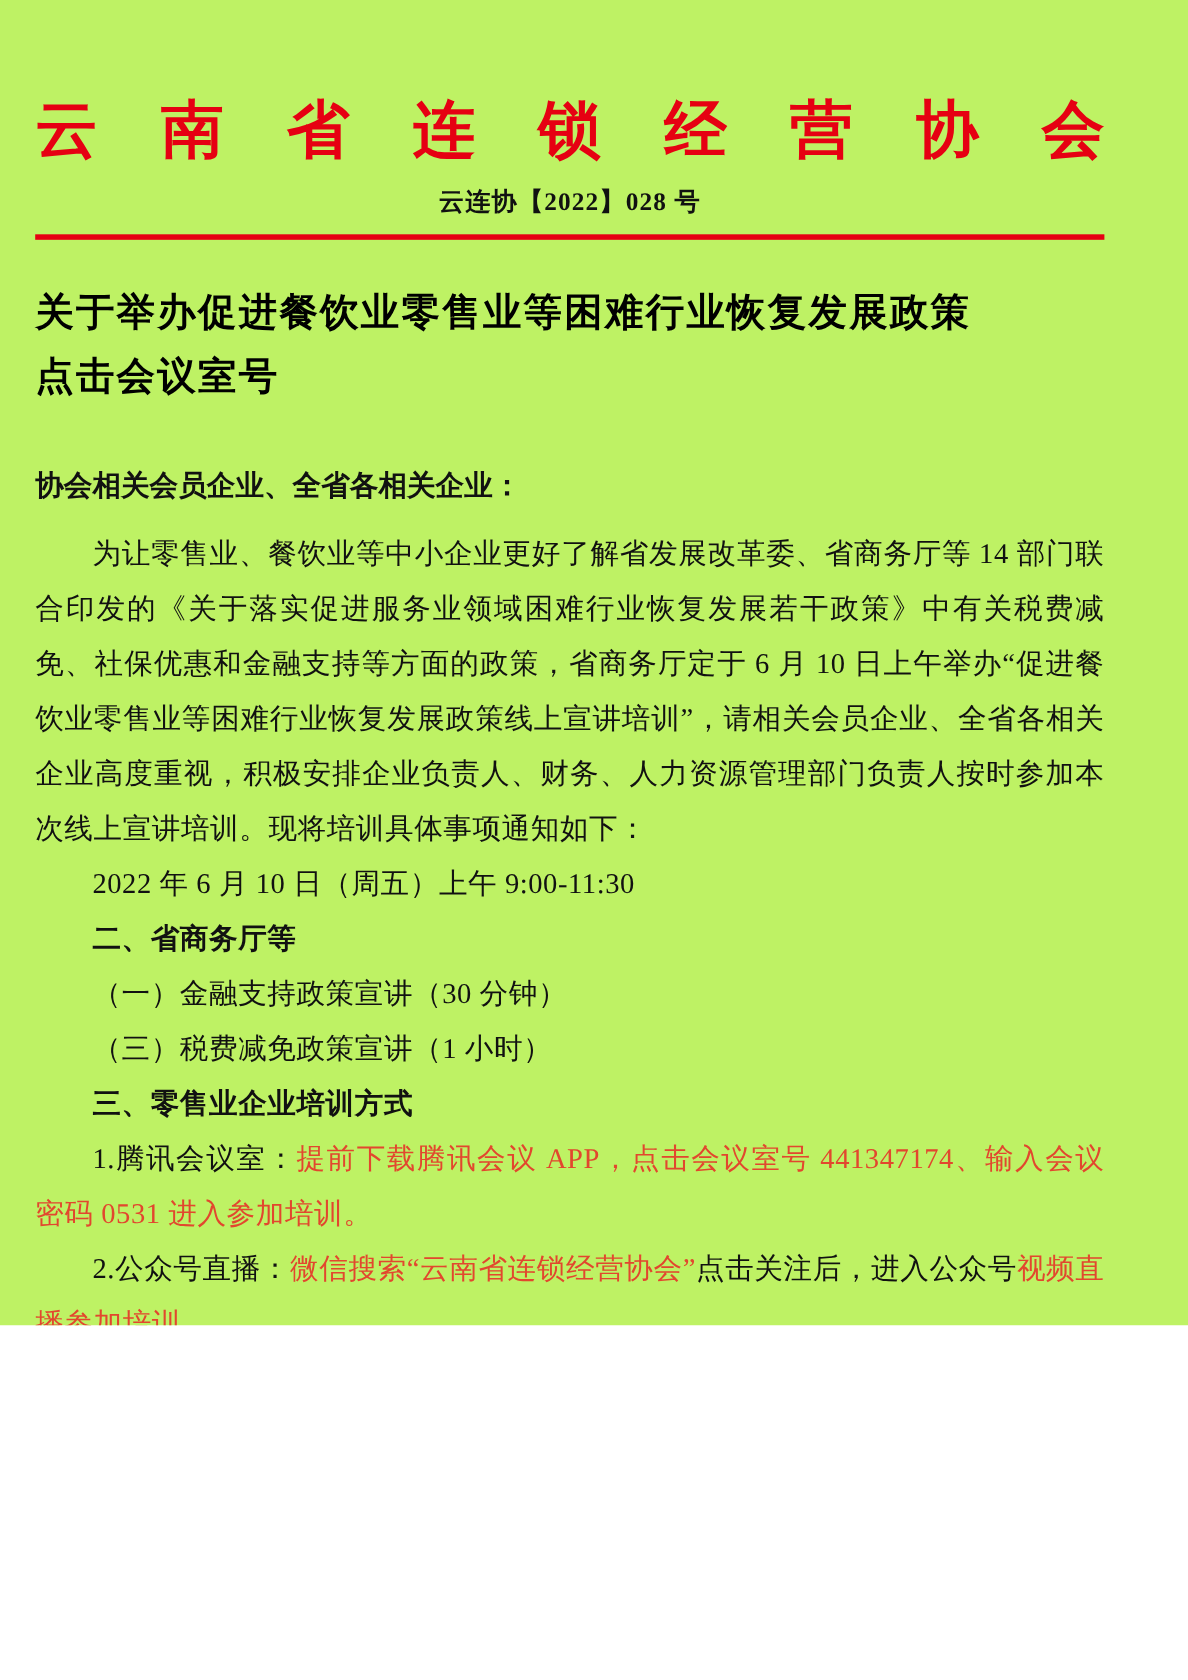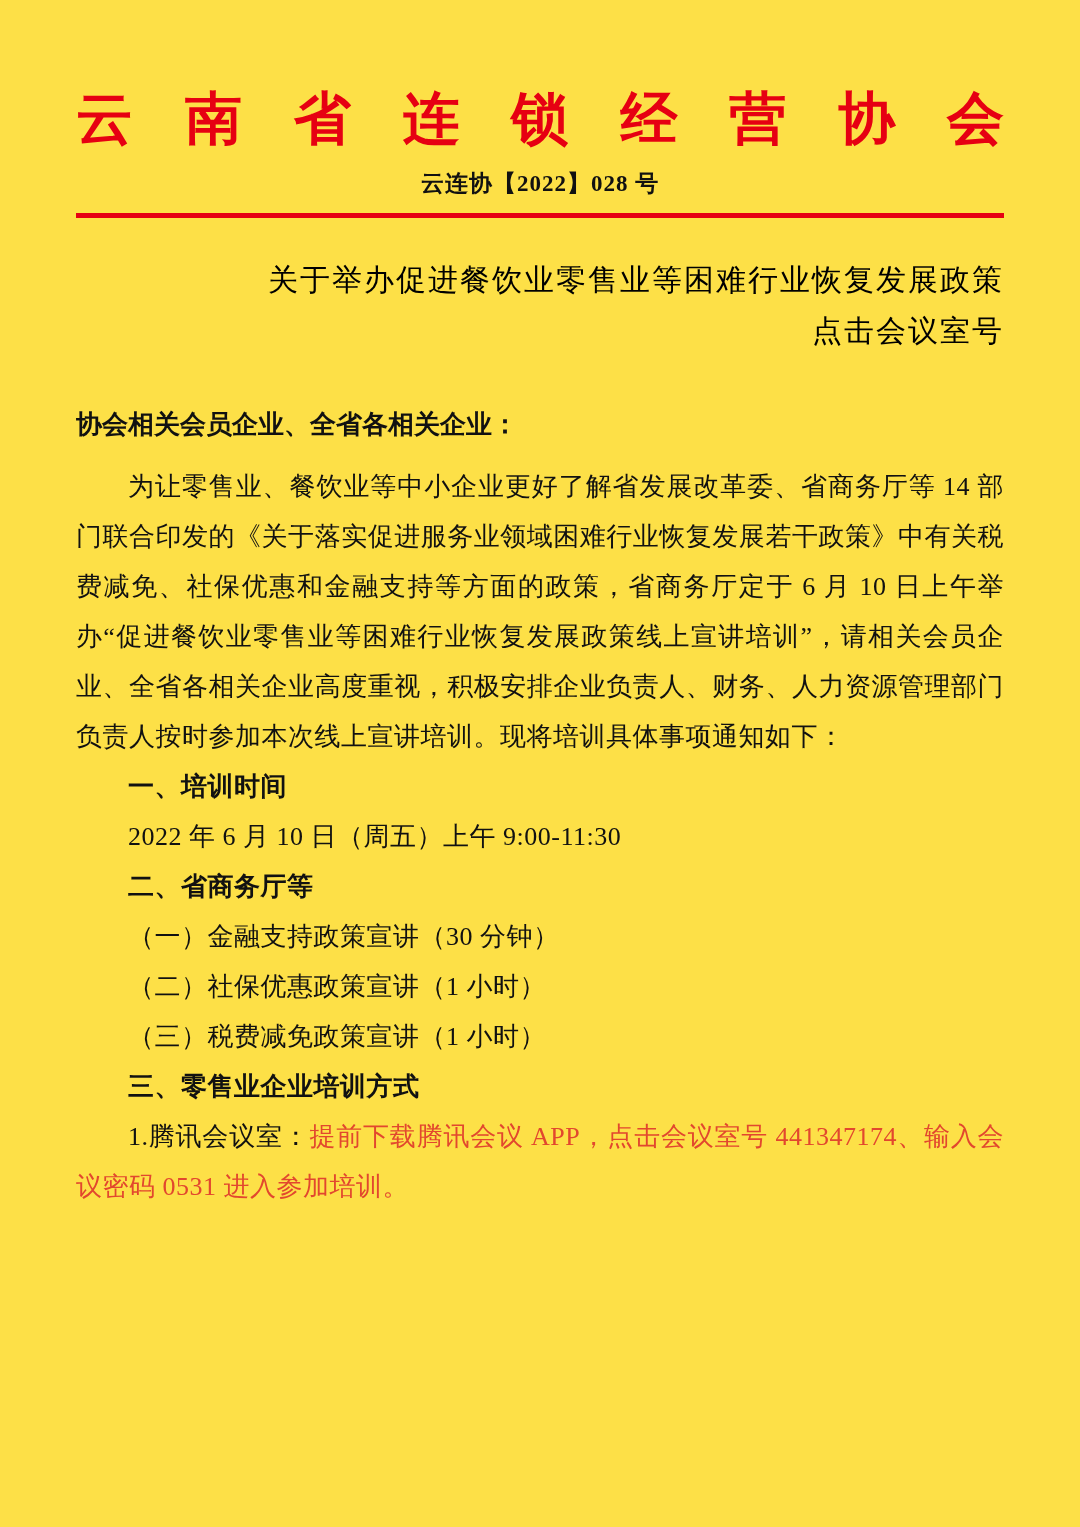--- a/index.html
+++ b/index.html
@@ -3,24 +3,24 @@
 <meta charset="utf-8">
 <style>
   * { margin: 0; padding: 0; box-sizing: border-box; }
   html, body { background: #ffffff; }
   body {
     font-family: "Liberation Serif", "DejaVu Serif", serif;
     color: #111111;
   }
   .page {
     width: 1080px;
-    height: 1527px;
+    height: 1205px;
     margin: 0 auto;
-    background: #fde047;
-    padding: 86px 76px 30px 76px;
+    background: #bef264;
+    padding: 86px 76px 30px 32px;
     overflow: hidden;
   }
   .org {
     color: #e60012;
     font-weight: bold;
     font-size: 57px;
     line-height: 1.15;
     text-align: justify;
     text-align-last: justify;
     letter-spacing: 0;
@@ -32,23 +32,23 @@
     font-size: 23px;
     margin-top: 16px;
     letter-spacing: 1px;
   }
   .rule {
     height: 5px;
     background: #e60012;
     margin-top: 14px;
   }
   .title {
-    text-align: right;
-    font-weight: normal;
-    font-size: 30px;
+    text-align: left;
+    font-weight: bold;
+    font-size: 35px;
     line-height: 1.7;
     letter-spacing: 2px;
     margin-top: 36px;
     color: #000000;
   }
   .salutation {
     font-weight: bold;
     font-size: 26px;
     margin-top: 44px;
     line-height: 50px;
@@ -82,31 +82,30 @@
 
   <div class="title">
     <div>关于举办促进餐饮业零售业等困难行业恢复发展政策</div>
     <div>点击会议室号</div>
   </div>
 
   <p class="salutation">协会相关会员企业、全省各相关企业：</p>
 
   <p class="para first">为让零售业、餐饮业等中小企业更好了解省发展改革委、省商务厅等 14 部门联合印发的《关于落实促进服务业领域困难行业恢复发展若干政策》中有关税费减免、社保优惠和金融支持等方面的政策，省商务厅定于 6 月 10 日上午举办“促进餐饮业零售业等困难行业恢复发展政策线上宣讲培训”，请相关会员企业、全省各相关企业高度重视，积极安排企业负责人、财务、人力资源管理部门负责人按时参加本次线上宣讲培训。现将培训具体事项通知如下：</p>
 
-  <p class="para heading">一、培训时间</p>
 
   <p class="para">2022 年 6 月 10 日（周五）上午 9:00-11:30</p>
 
   <p class="para heading">二、省商务厅等</p>
 
   <p class="para">（一）金融支持政策宣讲（30 分钟）</p>
 
-  <p class="para">（二）社保优惠政策宣讲（1 小时）</p>
 
   <p class="para">（三）税费减免政策宣讲（1 小时）</p>
 
   <p class="para heading">三、零售业企业培训方式</p>
 
   <p class="para"><span class="black">1.腾讯会议室：</span><span class="red">提前下载腾讯会议 APP，点击会议室号 </span><span class="red underline">441347174</span><span class="red">、输入会议密码 </span><span class="red underline">0531</span><span class="red"> 进入参加培训。</span></p>
 
+  <p class="para"><span class="black">2.公众号直播：</span><span class="red">微信搜索“</span><span class="red underline">云南省连锁经营协会</span><span class="red">”</span><span class="black">点击关注后，进入公众号</span><span class="red">视频直播参加培训。</span></p>
 
 
 </div>
 
 </body></html>

